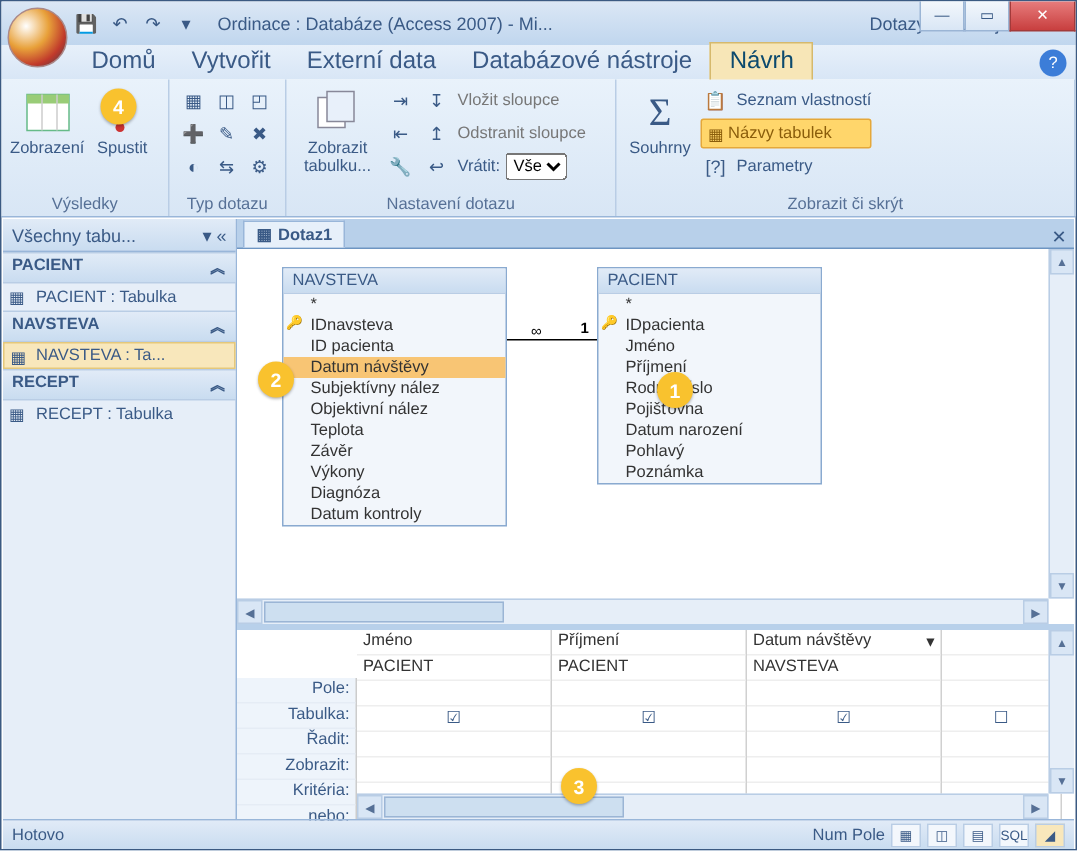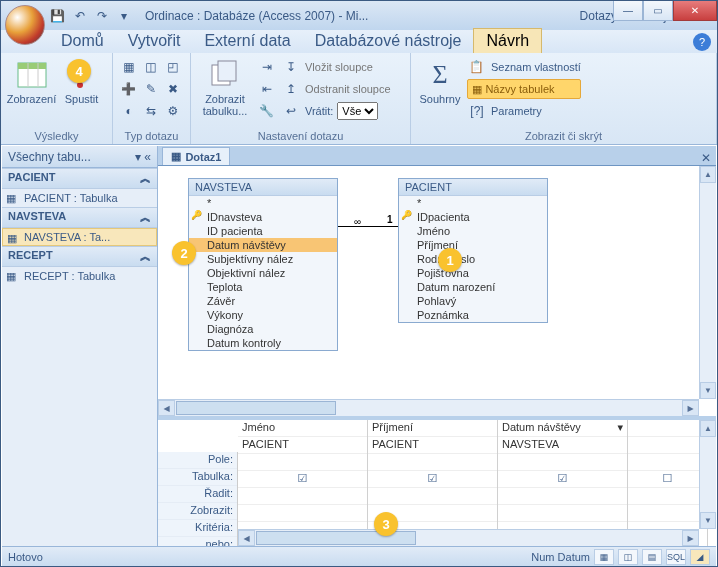--- a/index.html
+++ b/index.html
@@ -10,21 +10,21 @@
 .qat { display: flex; align-items: center; gap: 4px; }
 .qat .ico { width: 18px; height: 18px; display: inline-flex; align-items: center; justify-content: center; font-size: 12px; color: #3a5a86; }
 .title-text { margin-left: 12px; font-size: 12px; flex: 0 0 auto; }
 .title-context { margin-left: auto; font-size: 12px; color: #3a5a86; margin-right: 40px; }
 .winbtns { position: absolute; right: 0; top: 0; display: flex; }
 .winbtn { width: 30px; height: 20px; border: 1px solid #9bb5d5; background: linear-gradient(#f3f7fc,#d9e6f5); display: flex; align-items: center; justify-content: center; font-size: 10px; color: #3a5a86; border-top: none; line-height: 10px; }
 .winbtn.close { width: 44px; background: linear-gradient(#e77c7c,#c83f3f); color: #fff; border-color: #a23a3a; }
 .officebtn { position: absolute; left: 4px; top: 4px; width: 40px; height: 40px; border-radius: 50%; background: radial-gradient(circle at 30% 30%, #fff, #e8a13a 40%, #c0392b 70%, #2c3e50); border: 1px solid #a88; z-index: 3; }
 .ribbon-tabs { height: 23px; background: linear-gradient(#e7f0fa,#d8e6f6); display: flex; padding-left: 48px; align-items: flex-end; }
 .ribbon-tabs .tab { padding: 3px 12px; font-size: 16px; color: #3a5a86; cursor: pointer; }
-.ribbon-tabs .tab.context { background: #f7e6b7; border: 1px solid #d6b96c; border-bottom: none; color: #000000; }
+.ribbon-tabs .tab.context { background: #f7e6b7; border: 1px solid #d6b96c; border-bottom: none; color: #0c4a6e; }
 .ribbon-tabs .help { margin-left: auto; width: 18px; height: 18px; border-radius: 50%; background: #3c7dd8; color: #fff; font-size: 11px; display: flex; align-items: center; justify-content: center; margin-right: 6px; margin-bottom: 2px; }
 .ribbon { height: 92px; background: linear-gradient(#e9f2fb,#d8e6f5); border-bottom: 1px solid #99b6d9; display: flex; }
 .group { border-right: 1px solid #b9cde5; display: flex; flex-direction: column; }
 .group-body { flex: 1; display: flex; align-items: flex-start; padding: 4px 6px; gap: 4px; }
 .group-label { font-size: 11px; color: #567096; text-align: center; padding: 1px 0 2px; }
 .bigbtn { display: flex; flex-direction: column; align-items: center; width: 46px; font-size: 11px; color: #3a5a86; padding-top:2px;}
 .bigbtn .bigico { width: 32px; height: 32px; margin-bottom: 2px; }
 .smallbtn { width: 20px; height: 20px; display: inline-flex; align-items: center; justify-content: center; font-size: 12px; color: #3a5a86; border: 1px solid transparent; }
 .stackcol { display: flex; flex-direction: column; gap: 2px; }
 .lbl-row { display: flex; align-items: center; font-size: 11px; color: #777; gap: 4px; height:20px;}
@@ -341,21 +341,21 @@
         </div>
       </div>
     </div>
   </div>
 
   <div class="marker" style="left:66px;top:58px;">4</div>
 
   <div class="statusbar">
     <span>Hotovo</span>
     <div class="right">
-      <span>Num Datum</span>
+      <span>Num Pole</span>
       <div class="viewbtn">▦</div>
       <div class="viewbtn">◫</div>
       <div class="viewbtn">▤</div>
       <div class="viewbtn">SQL</div>
       <div class="viewbtn" style="background:#f8e7bb">◢</div>
     </div>
   </div>
 
 </div>
 

